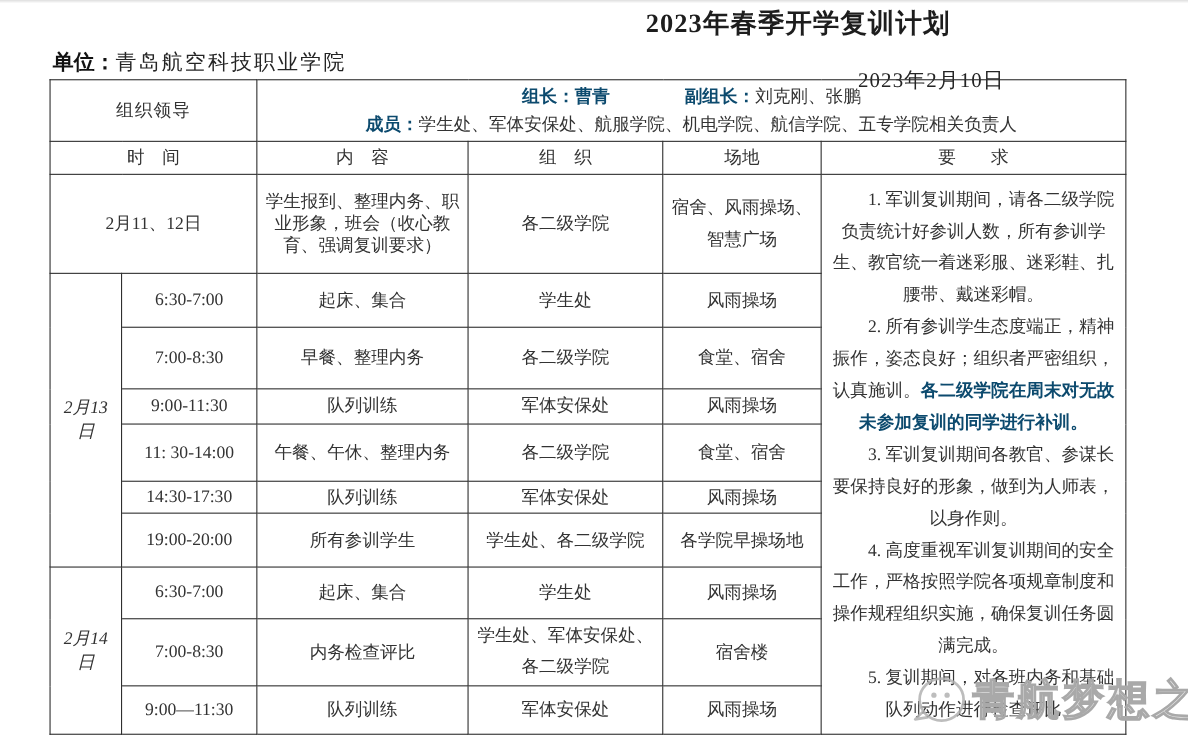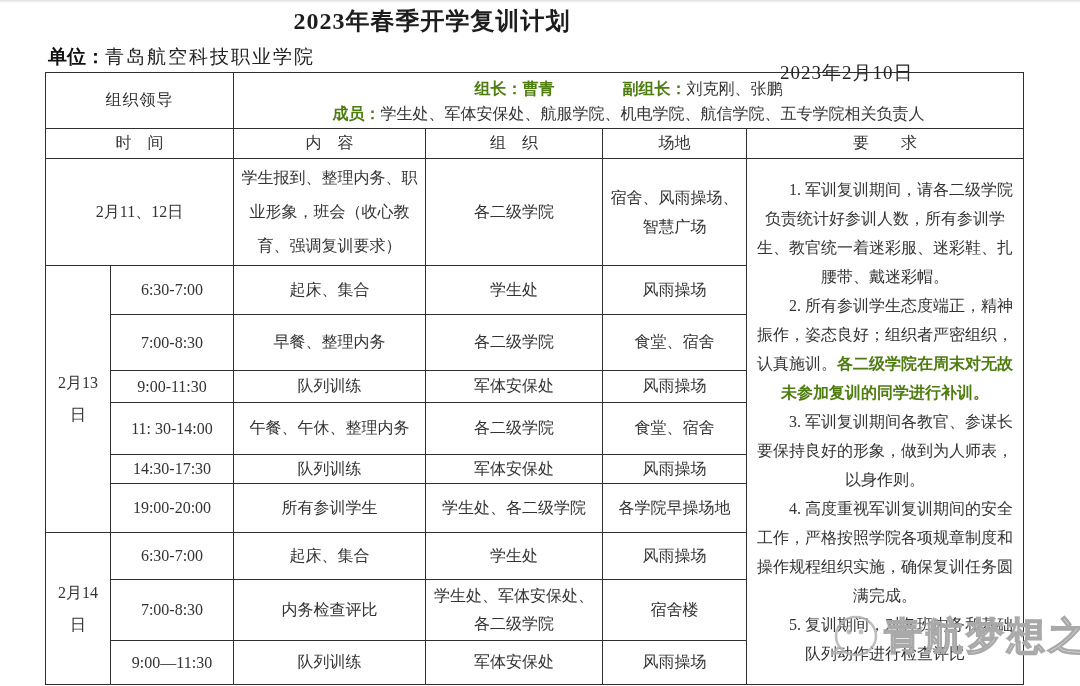--- a/index.html
+++ b/index.html
@@ -10,21 +10,21 @@
     font-family:"Liberation Serif","DejaVu Serif",serif;
     color:#2e2e2e;
     overflow:hidden;
   }
   .page-edge-top {
     position:absolute; top:0; left:0; width:1080px; height:3px;
     background:linear-gradient(to bottom,#dedede,rgba(255,255,255,0));
   }
   .doc-title {
     position:absolute; top:5px; left:0; width:864px;
-    text-align:center; font-size:24px; font-weight:bold; color:#1d1d1d;
+    text-align:right; font-size:24px; font-weight:bold; color:#1d1d1d;
     letter-spacing:1px;
   }
   .meta-unit {
     position:absolute; top:44px; left:48px; font-size:19px; color:#242424;
   }
   .meta-unit .lbl { font-weight:bold; color:#111; }
   .meta-unit .val { font-weight:normal; letter-spacing:2px; }
   .meta-date {
     position:absolute; top:60px; left:780px; font-size:19px; color:#242424;
     letter-spacing:1px;
@@ -37,25 +37,25 @@
   table.plan td {
     border:1.5px solid #2f2f2f;
     text-align:center; vertical-align:middle;
     font-size:16px; color:#333;
     padding:2px 6px;
     overflow:hidden;
   }
   td.lead-label { font-size:17px; letter-spacing:1px; }
   td.lead-info { text-align:left; padding:4px 10px 4px 24px; font-size:16px; line-height:25px; }
   .lead-line { white-space:nowrap; }
-  .b { font-weight:bold; color:#4d7c0f; }
+  .b { font-weight:bold; color:#0c4a6e; }
   .gap { display:inline-block; width:68px; }
   td.hdr { font-size:17px; color:#2b2b2b; padding:1px 4px; }
-  td.datecell { padding:2px 3px; line-height:32px; }
-  td.content-long { text-align:justify; text-justify:inter-ideograph; padding:4px 10px; line-height:34px;margin-left:38px; }
+  td.datecell { padding:2px 3px; line-height:22px;font-style:italic; }
+  td.content-long { text-align:justify; text-justify:inter-ideograph; padding:4px 10px; line-height:20px;margin-left:38px; }
   td.req-cell {
     vertical-align:top; text-align:justify; text-justify:inter-ideograph;
     padding:5px 10px 0 10px; font-size:15px; line-height:29px; color:#3a3a3a;
   }
   .req-p { text-indent:2em; margin:0; }
   .watermark {
     position:absolute; left:828px; top:610px; height:52px;
     display:flex; align-items:center; z-index:5; pointer-events:none;
   }
   .wm-icon { flex:0 0 auto; margin-right:4px; opacity:.85; }

